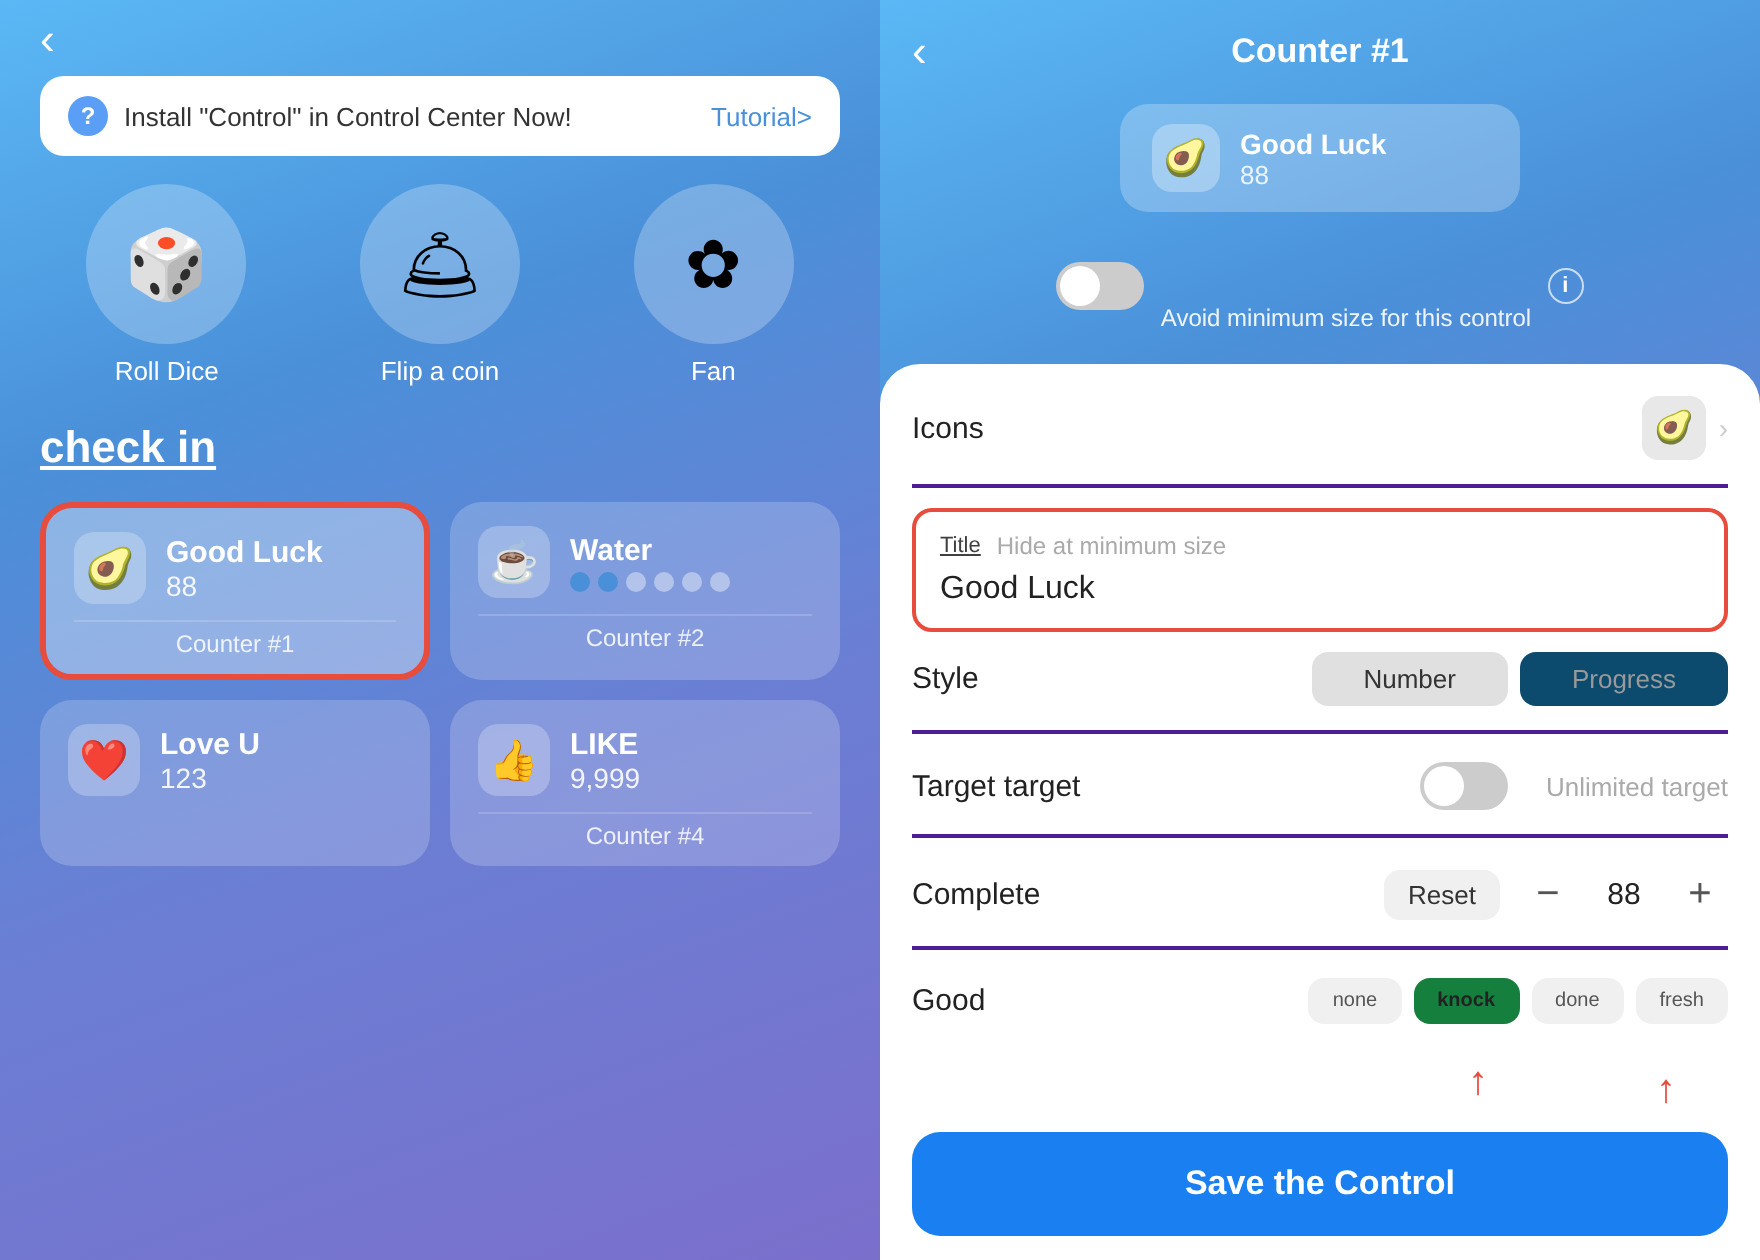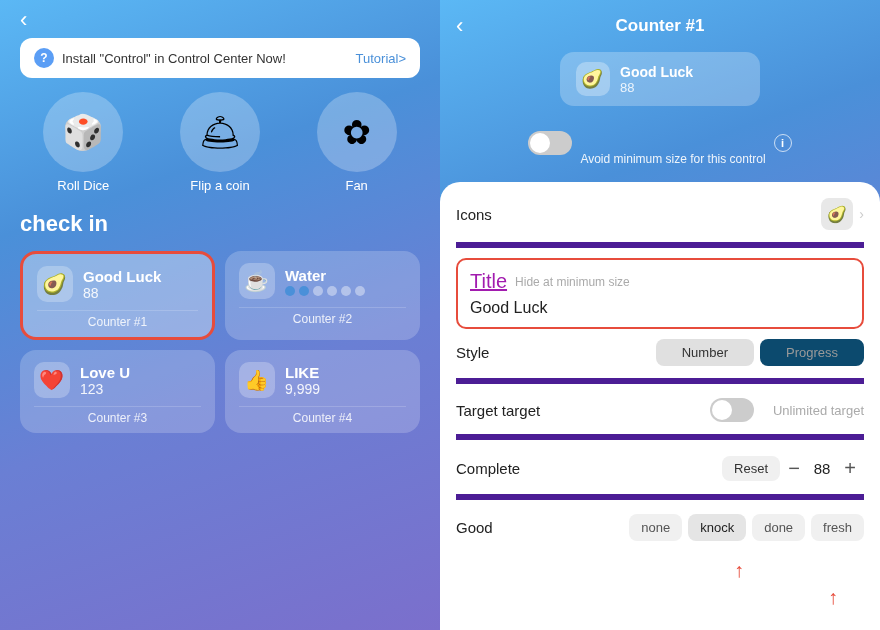--- a/index.html
+++ b/index.html
@@ -100,20 +100,21 @@
       color: white;
       font-size: 13px;
       font-weight: 500;
     }
 
     .section-title {
       color: white;
       font-size: 22px;
       font-weight: 700;
       margin-top: 4px;
+      text-decoration: underline;
     }
 
     .counters-grid {
       display: grid;
       grid-template-columns: 1fr 1fr;
       gap: 10px;
     }
 
     .counter-card {
       background: rgba(255,255,255,0.2);
@@ -295,21 +296,21 @@
       flex-direction: column;
       gap: 14px;
       overflow: hidden;
     }
 
     .setting-row {
       display: flex;
       align-items: center;
       justify-content: space-between;
       padding-bottom: 12px;
-      border-bottom: 6px solid #4c1d95;
+      border-bottom: 2px solid #4c1d95;
     }
     .setting-row:last-child {
       border-bottom: none;
     }
     .setting-label {
       font-size: 15px;
       color: #222;
       font-weight: 500;
     }
     .setting-right {
@@ -339,22 +340,22 @@
       padding: 10px 12px;
       margin: -4px 0;
     }
     .title-label-row {
       display: flex;
       align-items: center;
       gap: 8px;
       margin-bottom: 6px;
     }
     .title-label {
-      font-size: 20px;
-      color: #a21caf;
+      font-size: 11px;
+      color: #404040;
       font-weight: 500;
       text-decoration: underline;
     }
     .title-hint {
       font-size: 12px;
       color: #aaa;
     }
     .title-value {
       font-size: 16px;
       color: #222;
@@ -401,20 +402,21 @@
     }
     .unlimited-text {
       color: #aaa;
       font-size: 13px;
       margin-left: 13px;
     }
 
     .complete-row {
       display: flex;
       align-items: center;
+      gap: 10px;
     }
     .reset-btn {
       background: #f0f0f0;
       border: none;
       border-radius: 8px;
       padding: 5px 12px;
       font-size: 13px;
       color: #333;
       cursor: pointer;
     }
@@ -437,30 +439,30 @@
       text-align: center;
     }
 
     .sound-buttons {
       display: flex;
       gap: 6px;
     }
     .sound-btn {
       padding: 6px 12px;
       border-radius: 8px;
-      font-size: 13px;
+      font-size: 10px;
       border: none;
       cursor: pointer;
       background: #f0f0f0;
       color: #555;
     }
     .sound-btn.active {
-      background: #e5e5e5;
+      background: #15803d;
       color: #222;
-      font-weight: 400;
+      font-weight: 700;
     }
     .save-btn {
       background: #1a7ff0;
       color: white;
       border: none;
       border-radius: 14px;
       width: 100%;
       padding: 16px;
       font-size: 17px;
       font-weight: 600;
@@ -532,21 +534,20 @@
     </div>
 
     <div class="counter-card">
       <div class="counter-card-top">
         <div class="counter-card-icon">❤️</div>
         <div class="counter-card-info">
           <div class="counter-name">Love U</div>
           <div class="counter-value">123</div>
         </div>
       </div>
-      <div class="counter-card-footer">Counter #3</div>
     </div>
 
     <div class="counter-card">
       <div class="counter-card-top">
         <div class="counter-card-icon">👍</div>
         <div class="counter-card-info">
           <div class="counter-name">LIKE</div>
           <div class="counter-value">9,999</div>
         </div>
       </div>
@@ -635,16 +636,17 @@
       </div>
     </div>
 
     <div style="display:flex; justify-content:flex-end; padding-right:120px; margin-top:-8px;">
       <span style="color:#e74c3c; font-size:20px; font-weight:bold;">↑</span>
     </div>
 
   </div>
 
   <div style="width:100%; padding:8px 16px 12px; background:white; position:relative;">
+    <button class="save-btn">Save the Control</button>
     <span style="position:absolute; right:42px; top:-24px; color:#e74c3c; font-size:20px; font-weight:bold;">↑</span>
   </div>
 
 </div>
 
 </body></html>

